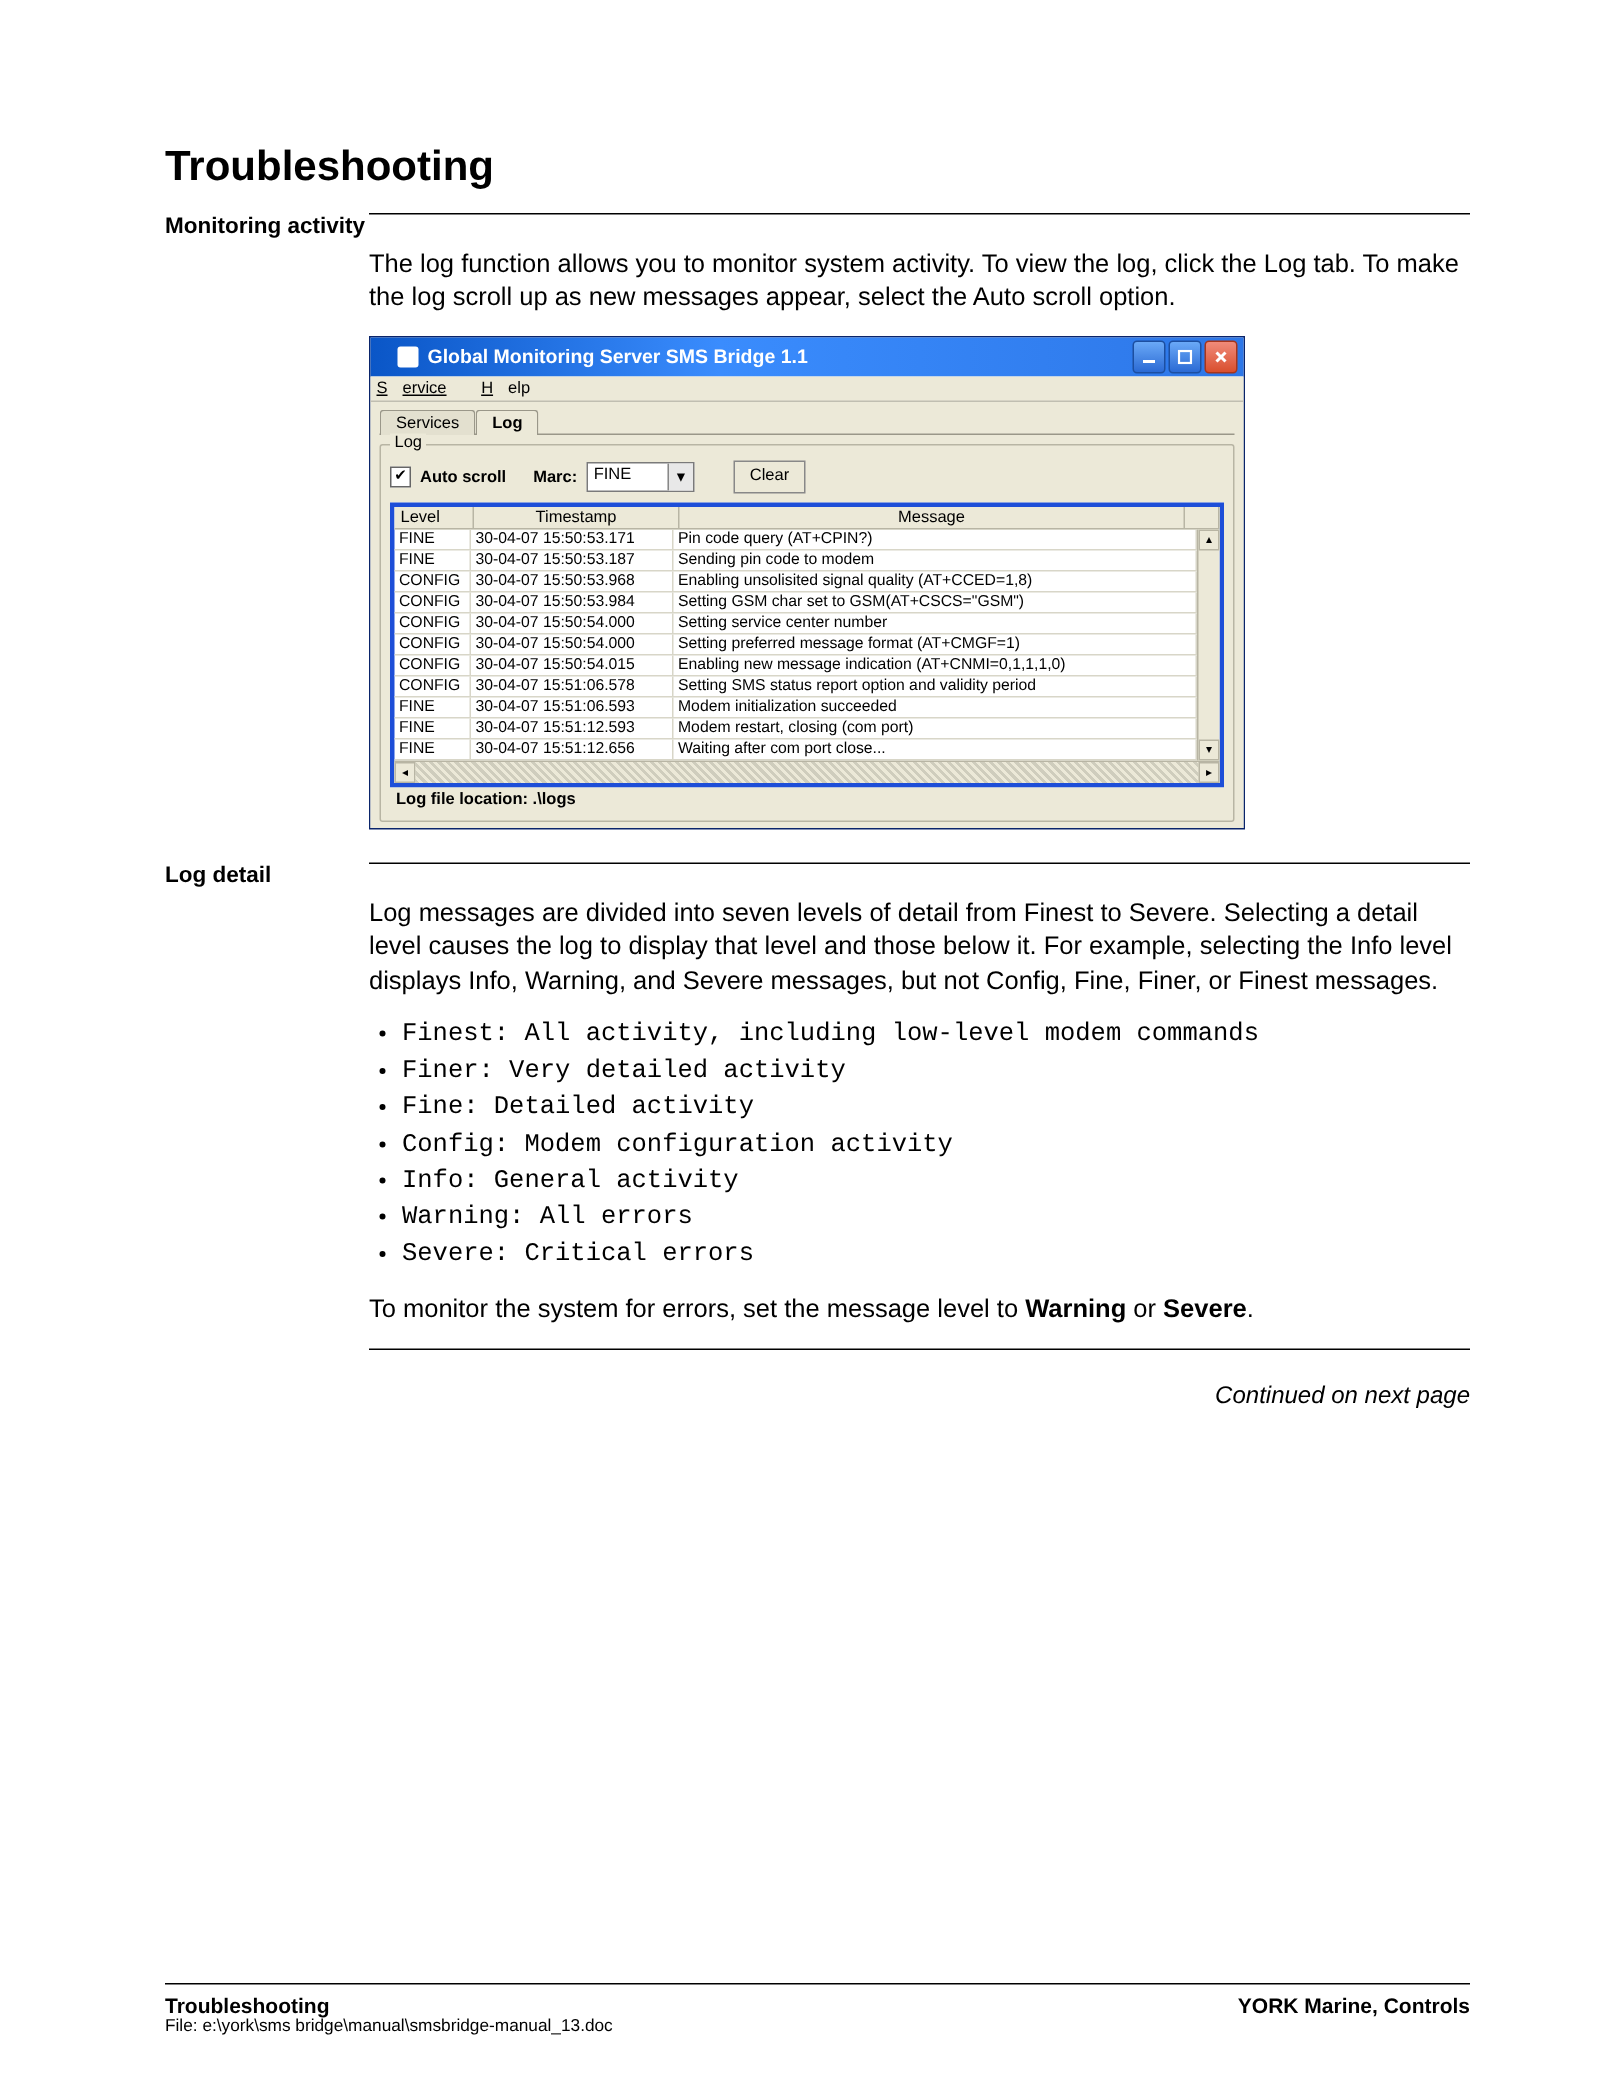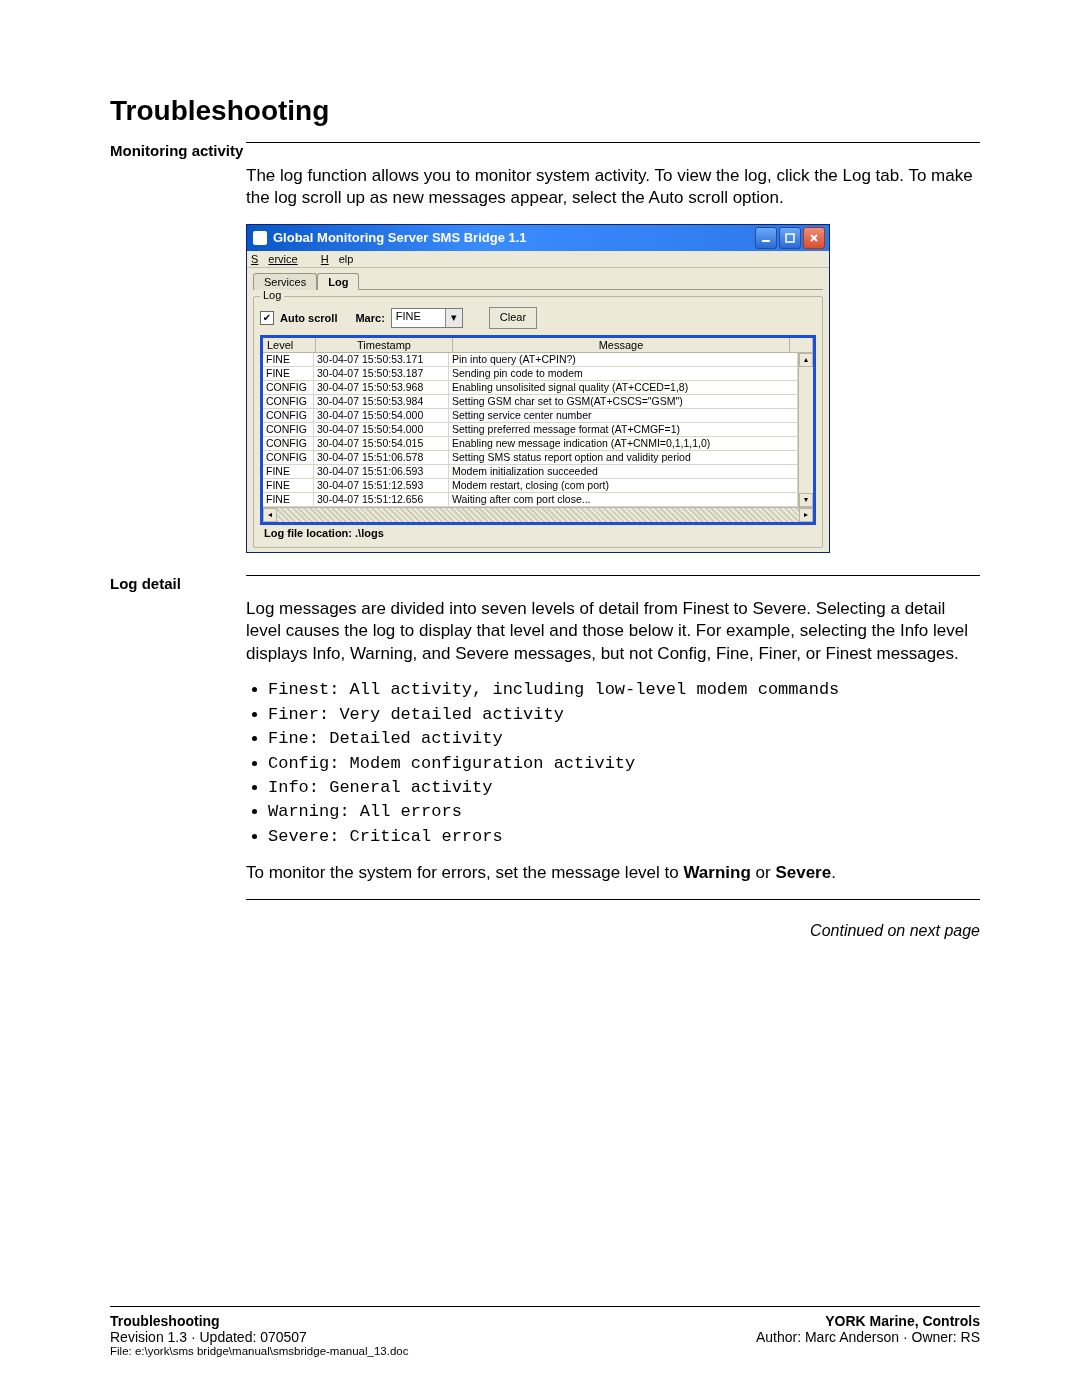--- a/index.html
+++ b/index.html
@@ -91,21 +91,21 @@
     font-size: 11px;
     color: #000;
     border: 1px solid #0a246a;
   }
   .titlebar {
     height: 26px;
     background: linear-gradient(to right, #0a56c7, #3a8cfd 40%, #2d77e8);
     display: flex;
     align-items: center;
     color: #fff;
-    padding: 0 4px 0 6px;
+    padding: 0 4px 0 18px;
     font-weight: bold;
     font-size: 13px;
   }
   .titlebar .title-text { flex: 1; white-space: nowrap; overflow:hidden; }
   .titlebar .app-icon {
     width: 14px; height:14px;
     background:#fff;
     margin-right:6px;
     display:inline-block;
     border-radius:2px;
@@ -368,21 +368,21 @@
                 <div class="col-level">Level</div>
                 <div class="col-ts">Timestamp</div>
                 <div class="col-msg">Message</div>
                 <div class="col-sb"></div>
               </div>
               <div class="log-body-wrap">
                 <div class="log-rows" id="log-rows">
                     <div class="log-row">
                       <div class="col-level">FINE</div>
                       <div class="col-ts">30-04-07 15:50:53.171</div>
-                      <div class="col-msg">Pin into query (AT+CPIN?)</div>
+                      <div class="col-msg">Pin code query (AT+CPIN?)</div>
                     </div>
                     <div class="log-row">
                       <div class="col-level">FINE</div>
                       <div class="col-ts">30-04-07 15:50:53.187</div>
                       <div class="col-msg">Sending pin code to modem</div>
                     </div>
                     <div class="log-row">
                       <div class="col-level">CONFIG</div>
                       <div class="col-ts">30-04-07 15:50:53.968</div>
                       <div class="col-msg">Enabling unsolisited signal quality (AT+CCED=1,8)</div>
@@ -471,23 +471,19 @@
       <div class="continued">Continued on next page</div>
     </div>
   </div>
 
   <div class="page-footer">
     <hr>
     <div class="footer-row">
       <strong>Troubleshooting</strong>
       <strong>YORK Marine, Controls</strong>
     </div>
-    <div class="footer-row">
-      <span>Revision 1.3  ·  Updated: 070507</span>
-      <span>Author: Marc Anderson  ·  Owner: RS</span>
-    </div>
     <div class="footer-row footer-small">
       <span>File: e:\york\sms bridge\manual\smsbridge-manual_13.doc</span>
       <span></span>
     </div>
   </div>
 
 </div>
 
 </body></html>

